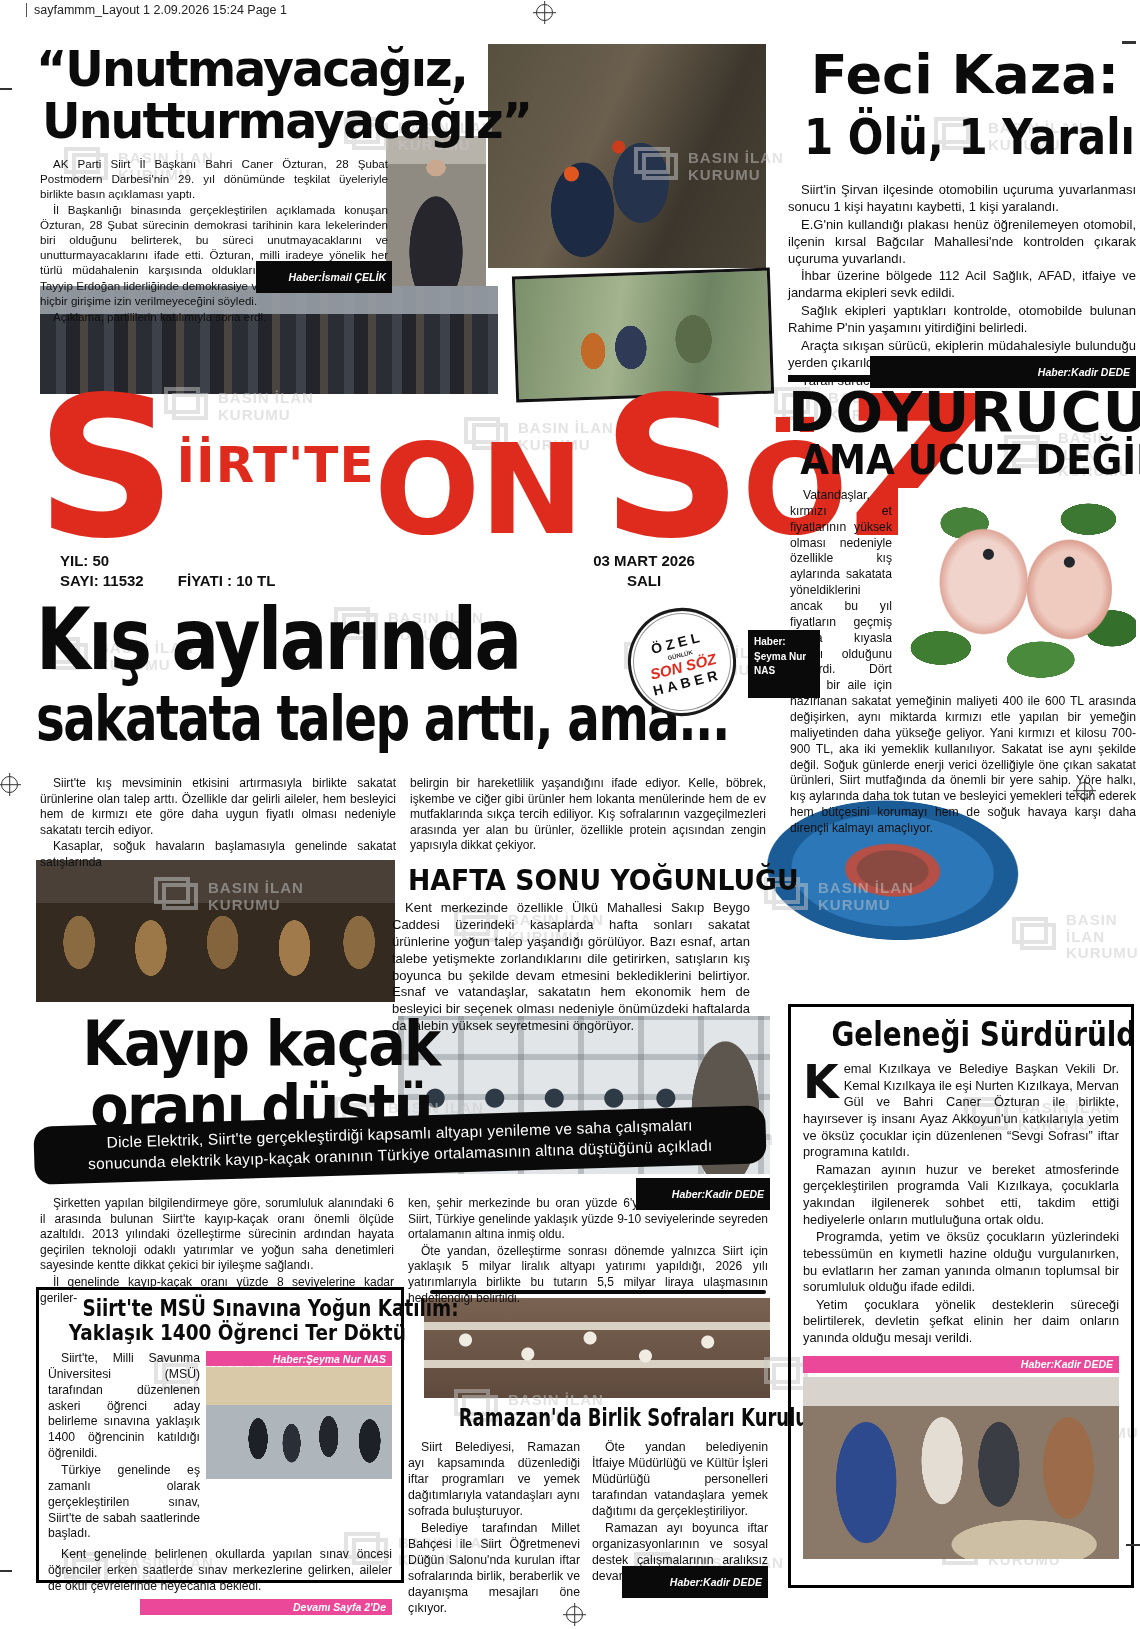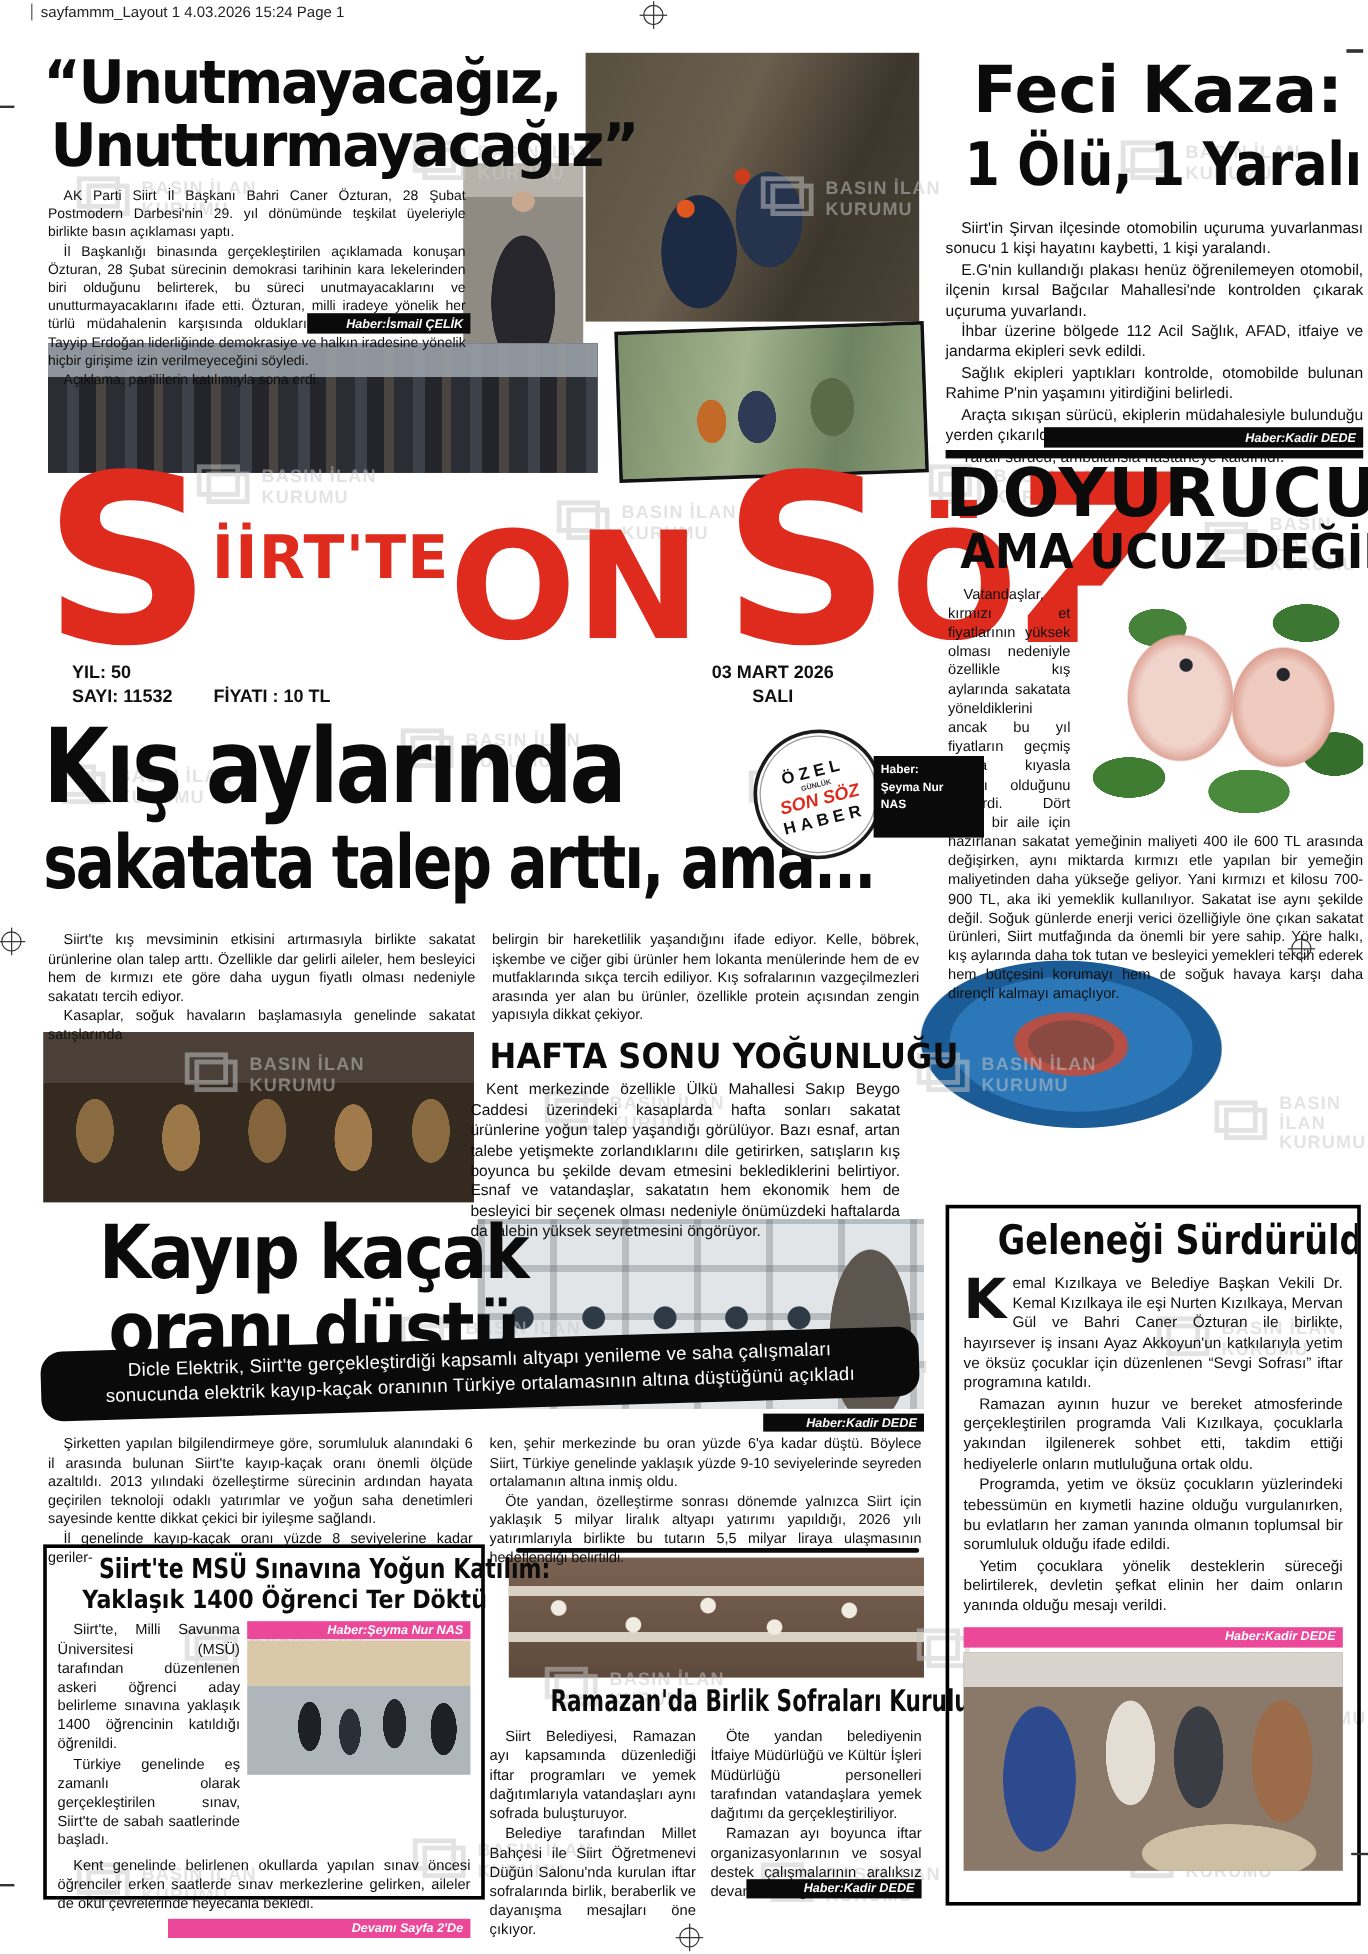--- a/index.html
+++ b/index.html
@@ -6,21 +6,21 @@
   #page{position:relative;width:1140px;height:1629px;margin:0 auto;background:#fff;
         overflow:hidden;font-family:"Liberation Sans",sans-serif;color:#101010}
   .txt{position:absolute;z-index:3;color:#101010}
   .hl{font-family:"DejaVu Sans","Liberation Sans",sans-serif;font-weight:bold;color:#0b0b0b;
       white-space:nowrap;line-height:1}
   .photo{position:absolute;z-index:1}
   .p{margin:0 0 1px 0;text-align:justify;text-indent:13px;line-height:1.3}
   .noind{text-indent:0}
   .byline{position:absolute;z-index:4;background:#0a0a0a;color:#fff;font-style:italic;
           font-weight:bold;font-size:10.5px;display:flex;align-items:center;
-          justify-content:flex-end;padding:0 6px;box-sizing:border-box;white-space:nowrap}
+          justify-content:flex-end;padding:16px 6px;box-sizing:border-box;white-space:nowrap}
   .byline-inflow{background:#ec4899;color:#fff;font-style:italic;font-weight:bold;
           font-size:10.5px;display:flex;align-items:center;justify-content:flex-end;
           padding:0 6px;box-sizing:border-box;white-space:nowrap}
   .rule{position:absolute;background:#0a0a0a;z-index:3}
   
   .wm{position:absolute;display:flex;gap:10px;align-items:center;color:#c9c9c9;opacity:.5;
       font-weight:bold;font-size:15px;letter-spacing:1px;z-index:2;pointer-events:none;line-height:1.1}
   .wm-cube{width:28px;height:19px;border:4px solid currentColor;position:relative;margin-left:12px;flex:none}
   .wm-cube::before{content:"";position:absolute;left:-12px;top:-10px;width:28px;height:19px;border:4px solid currentColor}
   
@@ -247,21 +247,21 @@
       </div>
       <div class="wm" style="left: 930px; top: 1535px;">
         <div class="wm-cube"></div>
         <div>
           <div>BASIN İLAN</div>
           <div>KURUMU</div>
         </div>
       </div>
     </div>
 
-  <div class="txt" style="left:26px;top:3px;font-size:12.5px;color:#222;border-left:1.5px solid #555;padding-left:7px">sayfammm_Layout 1  4.03.2026  15:24  Page 1</div>
+  <div class="txt" style="left:26px;top:3px;font-size:12.5px;color:#222;border-left:1.5px solid #555;padding-left:7px">sayfammm_Layout 1  2.09.2026  15:24  Page 1</div>
   <div class="reg" style="left:536px;top:4px"></div>
   <div class="reg" style="left:1px;top:776px"></div>
   <div class="reg" style="left:1076px;top:782px"></div>
   <div class="reg" style="left:566px;top:1606px"></div>
   <div class="dash" style="left:1122px;top:41px;width:14px;height:3px"></div>
   <div class="dash" style="left:0;top:88px;width:12px;height:2px"></div>
   <div class="dash" style="left:0;top:1570px;width:12px;height:2px"></div>
   <div class="dash" style="left:1126px;top:1544px;width:14px;height:2px"></div>
 
   <div class="txt hl" style="left:36px;top:44px;font-size:50px;letter-spacing:-2px;transform:scaleX(.95);transform-origin:left top">“Unutmayacağız,</div>
@@ -357,21 +357,21 @@
 
   <div class="txt hl" style="left:36px;top:596px;font-size:86px;letter-spacing:-3px;transform:scaleX(.82);transform-origin:left top">Kış aylarında</div>
   <div class="txt hl" style="left:36px;top:688px;font-size:62px;letter-spacing:-2px;transform:scaleX(.78);transform-origin:left top">sakatata talep arttı, ama...</div>
 
   <div class="badge">
     <div class="badge-top">ÖZEL</div>
     <div class="badge-small">GÜNLÜK</div>
     <div class="badge-brand" style="color:#df2b1e">SON SÖZ</div>
     <div class="badge-bottom">HABER</div>
   </div>
-  <div class="txt" style="left:728px;top:630px;width:92px;height:68px;background:#0a0a0a;color:#fff;font-weight:bold;font-size:10px;line-height:1.45;padding:5px 6px;box-sizing:border-box;z-index:4">
+  <div class="txt" style="left:748px;top:630px;width:72px;height:68px;background:#0a0a0a;color:#fff;font-weight:bold;font-size:10px;line-height:1.45;padding:5px 6px;box-sizing:border-box;z-index:4">
     <div>Haber:</div>
     <div>Şeyma Nur</div>
     <div>NAS</div>
   </div>
 
   <div class="txt" style="left:40px;top:776px;width:356px;font-size:12px">
     <p class="p">Siirt'te kış mevsiminin etkisini artırmasıyla birlikte sakatat ürünlerine olan talep arttı. Özellikle dar gelirli aileler, hem besleyici hem de kırmızı ete göre daha uygun fiyatlı olması nedeniyle sakatatı tercih ediyor.</p>
     <p class="p">Kasaplar, soğuk havaların başlamasıyla genelinde sakatat satışlarında</p>
   </div>
   <div class="txt" style="left:410px;top:776px;width:356px;font-size:12px">

